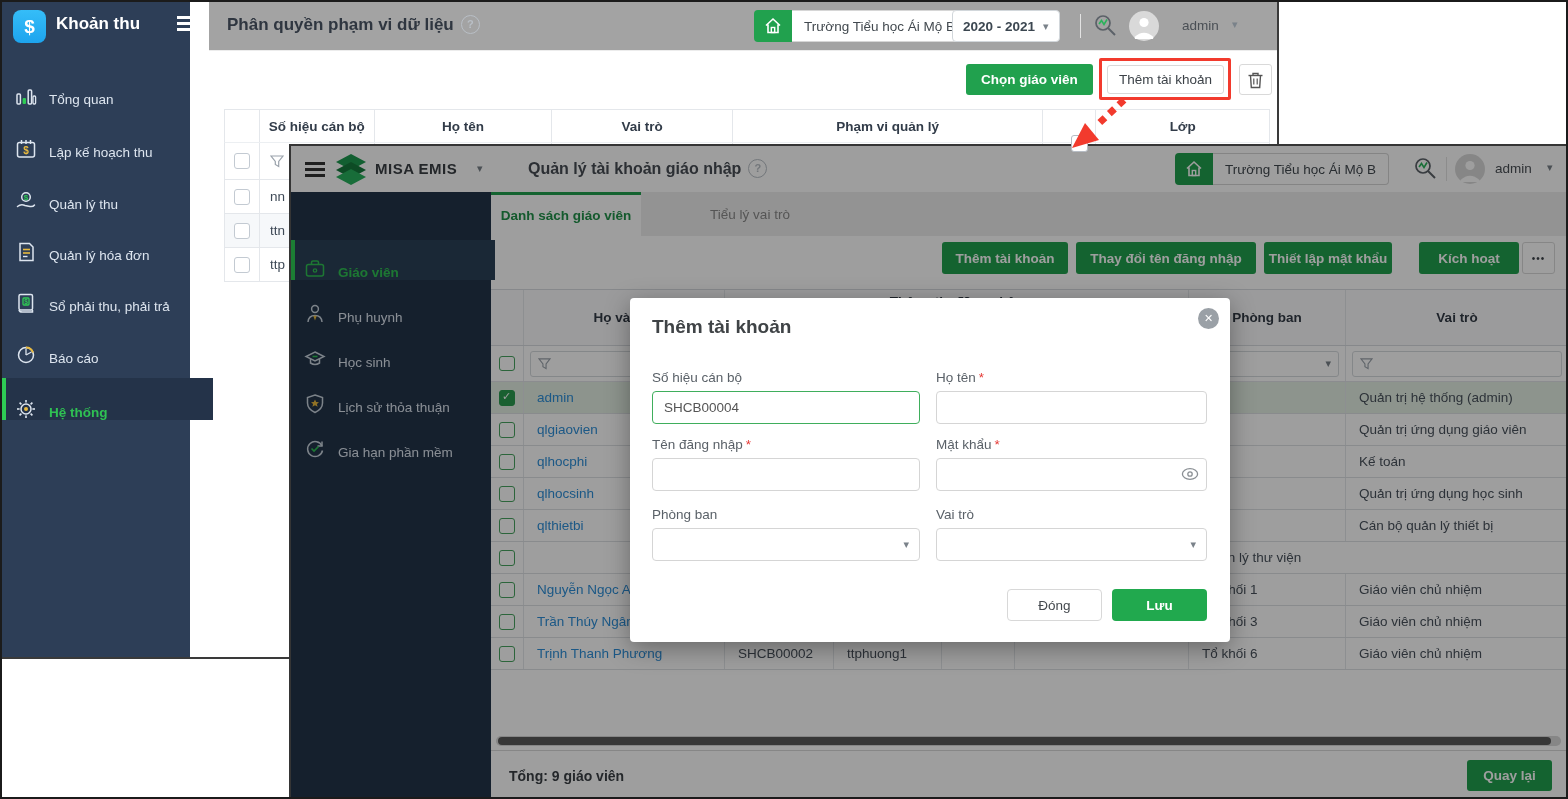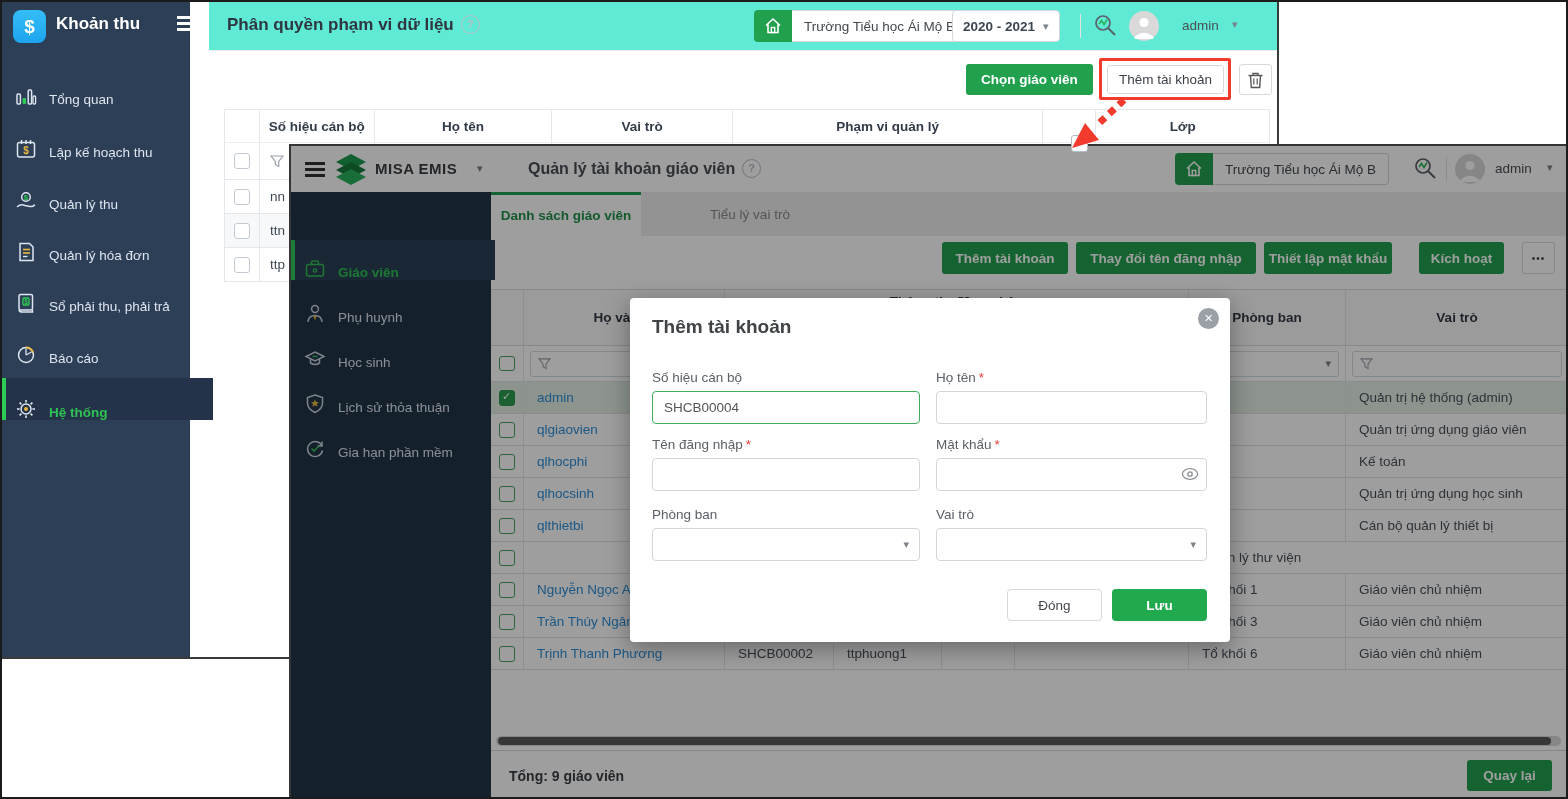--- a/index.html
+++ b/index.html
@@ -18,21 +18,21 @@
   .bgapp{position:absolute;left:54px;top:12px;color:#fff;font-size:17px;font-weight:700;}
   .bgburger{position:absolute;left:175px;top:13px;width:20px;height:16px;color:#fff;}
   .bgburger::before{content:"";position:absolute;left:0;top:1px;width:20px;height:3px;background:#fff;
     box-shadow:0 6px 0 #fff,0 12px 0 #fff;}
   .sbitem{position:absolute;left:0;width:207px;height:40px;display:flex;align-items:flex-end;}
   .sbitem .ic{width:22px;height:22px;margin-left:13px;flex:0 0 22px;}
   .sbitem .lb{margin-left:12px;color:#dde5ef;font-size:13.5px;}
   .sbitem.active{background:#243349;border-left:4px solid #2ecc54;height:42px;}
   .sbitem.active .ic{margin-left:9px;}
   .sbitem.active .lb{color:#2fc153;font-weight:700;}
-  .bghead{position:absolute;left:207px;top:0;width:1068px;height:48px;background:#5eead4;border-bottom:1px solid #ececec;}
+  .bghead{position:absolute;left:207px;top:0;width:1068px;height:48px;background:#a3a3a3;border-bottom:1px solid #ececec;}
   .pgtitle{position:absolute;left:18px;top:13px;font-size:17px;font-weight:700;color:#2f3640;}
   .qicon{display:inline-block;width:17px;height:17px;border:1.5px solid #b9bfc6;border-radius:50%;
     color:#b9bfc6;font-size:11px;font-weight:700;text-align:center;line-height:17px;vertical-align:2px;margin-left:7px;}
   .qicon::before{content:"?";}
   .housebtn{position:absolute;width:38px;height:32px;background:#21a14e;border-radius:4px 0 0 4px;
     display:flex;align-items:center;justify-content:center;}
   .schoolbox{position:absolute;height:32px;border:1px solid #d6d6d6;border-left:none;border-radius:0 4px 4px 0;
     box-sizing:border-box;display:flex;align-items:center;padding:0 12px;font-size:13.5px;color:#42494f;background:#fff;}
   .yearbox{position:absolute;height:32px;border:1px solid #d2d7db;border-radius:4px;box-sizing:border-box;
     display:flex;align-items:center;padding:0 10px;font-size:13.5px;color:#3b4650;font-weight:600;background:#fff;}
@@ -289,21 +289,21 @@
     <div class="mhead">
       <div class="mburger" style="top:16px"></div>
       <svg class="abs" style="left:42px;top:7px" width="36" height="32" viewBox="0 0 36 32">
         <path d="M18 1 L33 9 18 17 3 9 Z" fill="#1e9a4f"></path>
         <path d="M18 9 L33 17 18 25 3 17 Z" fill="#157a3c"></path>
         <path d="M18 16 L33 24 18 32 3 24 Z" fill="#27b05c"></path>
       </svg>
       <span class="brand">MISA EMIS</span>
       <span class="abs chev" style="left:178px;top:16px"></span>
       <div class="mtitle">
-        <span>Quản lý tài khoản giáo viên</span><span class="qicon"></span>
+        <span>Quản lý tài khoản giáo nhập</span><span class="qicon"></span>
       </div>
       <div class="housebtn" style="left:884px;top:7px">
         <svg width="20" height="20" viewBox="0 0 20 20">
             <path d="M3 9.5 L10 3 L17 9.5 M5 8.5 V16.5 H15 V8.5" fill="none" stroke="#fff" stroke-width="1.6"></path>
             <rect x="8.3" y="11.5" width="3.4" height="5" fill="none" stroke="#fff" stroke-width="1.4"></rect>
           </svg>
       </div>
       <div class="schoolbox" style="left:922px;top:7px">Trường Tiểu học Ái Mộ B</div>
       <svg class="abs" style="left:1122px;top:10px" width="26" height="26" viewBox="0 0 26 26">
         <circle cx="10" cy="10" r="7" fill="none" stroke="#5b6168" stroke-width="1.7"></circle>
@@ -363,21 +363,21 @@
     </div>
 
     <div class="tabs">
       <div class="tab active" style="left:0;width:150px">Danh sách giáo viên</div>
       <div class="tab" style="left:150px;width:218px">Tiểu lý vai trò</div>
     </div>
 
     <div class="btn green mtoolbtn" style="left:651px;width:126px">Thêm tài khoản</div>
     <div class="btn green mtoolbtn" style="left:785px;width:180px">Thay đổi tên đăng nhập</div>
     <div class="btn green mtoolbtn" style="left:973px;width:128px">Thiết lập mật khẩu</div>
-    <div class="btn green mtoolbtn" style="left:1128px;width:85px">Kích hoạt</div>
+    <div class="btn green mtoolbtn" style="left:1128px;width:100px">Kích hoạt</div>
     <div class="btn white mtoolbtn" style="left:1231px;width:33px;font-size:10px;letter-spacing:1px">•••</div>
 
     <div class="mtable">
       <div class="mhdr">
         <div class="cell mcell-cb"></div>
         <div class="cell mcell-name">Họ và tên</div>
         <div class="cell" style="width:464px;align-items:flex-start;padding-top:4px">Thông tin đăng nhập</div>
         <div class="cell mcell-dept">Phòng ban</div>
         <div class="cell mcell-role">Vai trò</div>
       </div>

